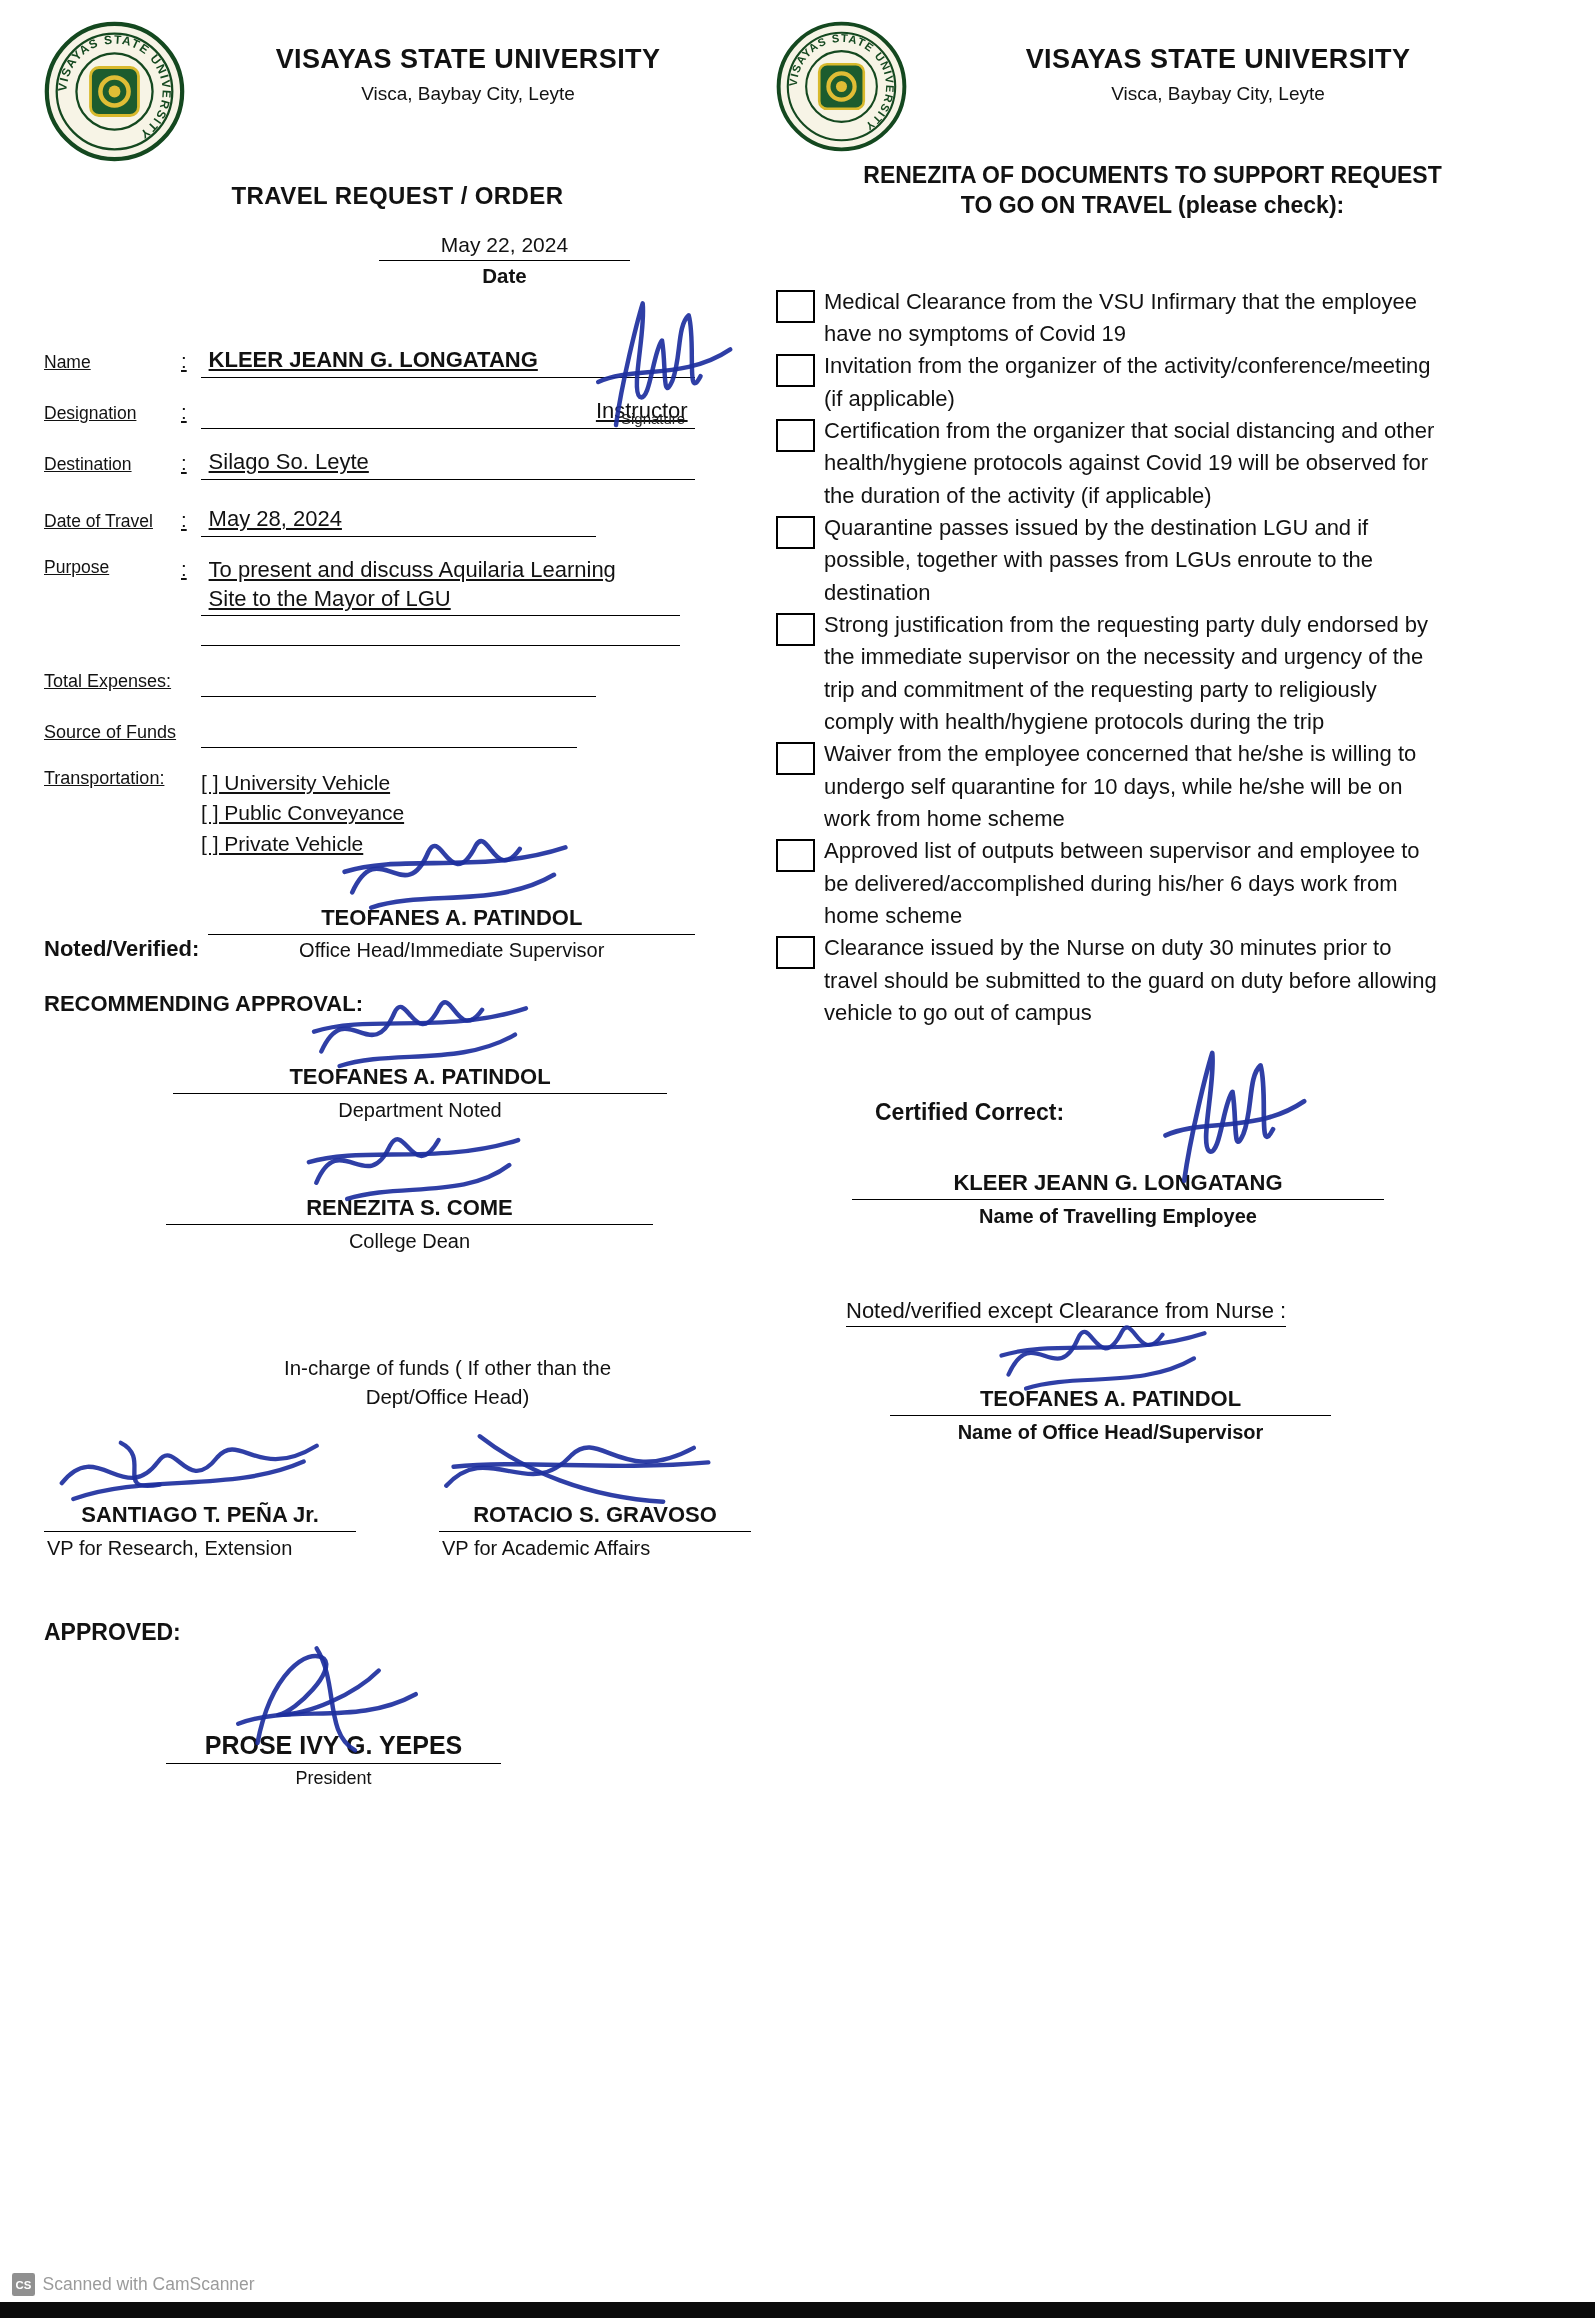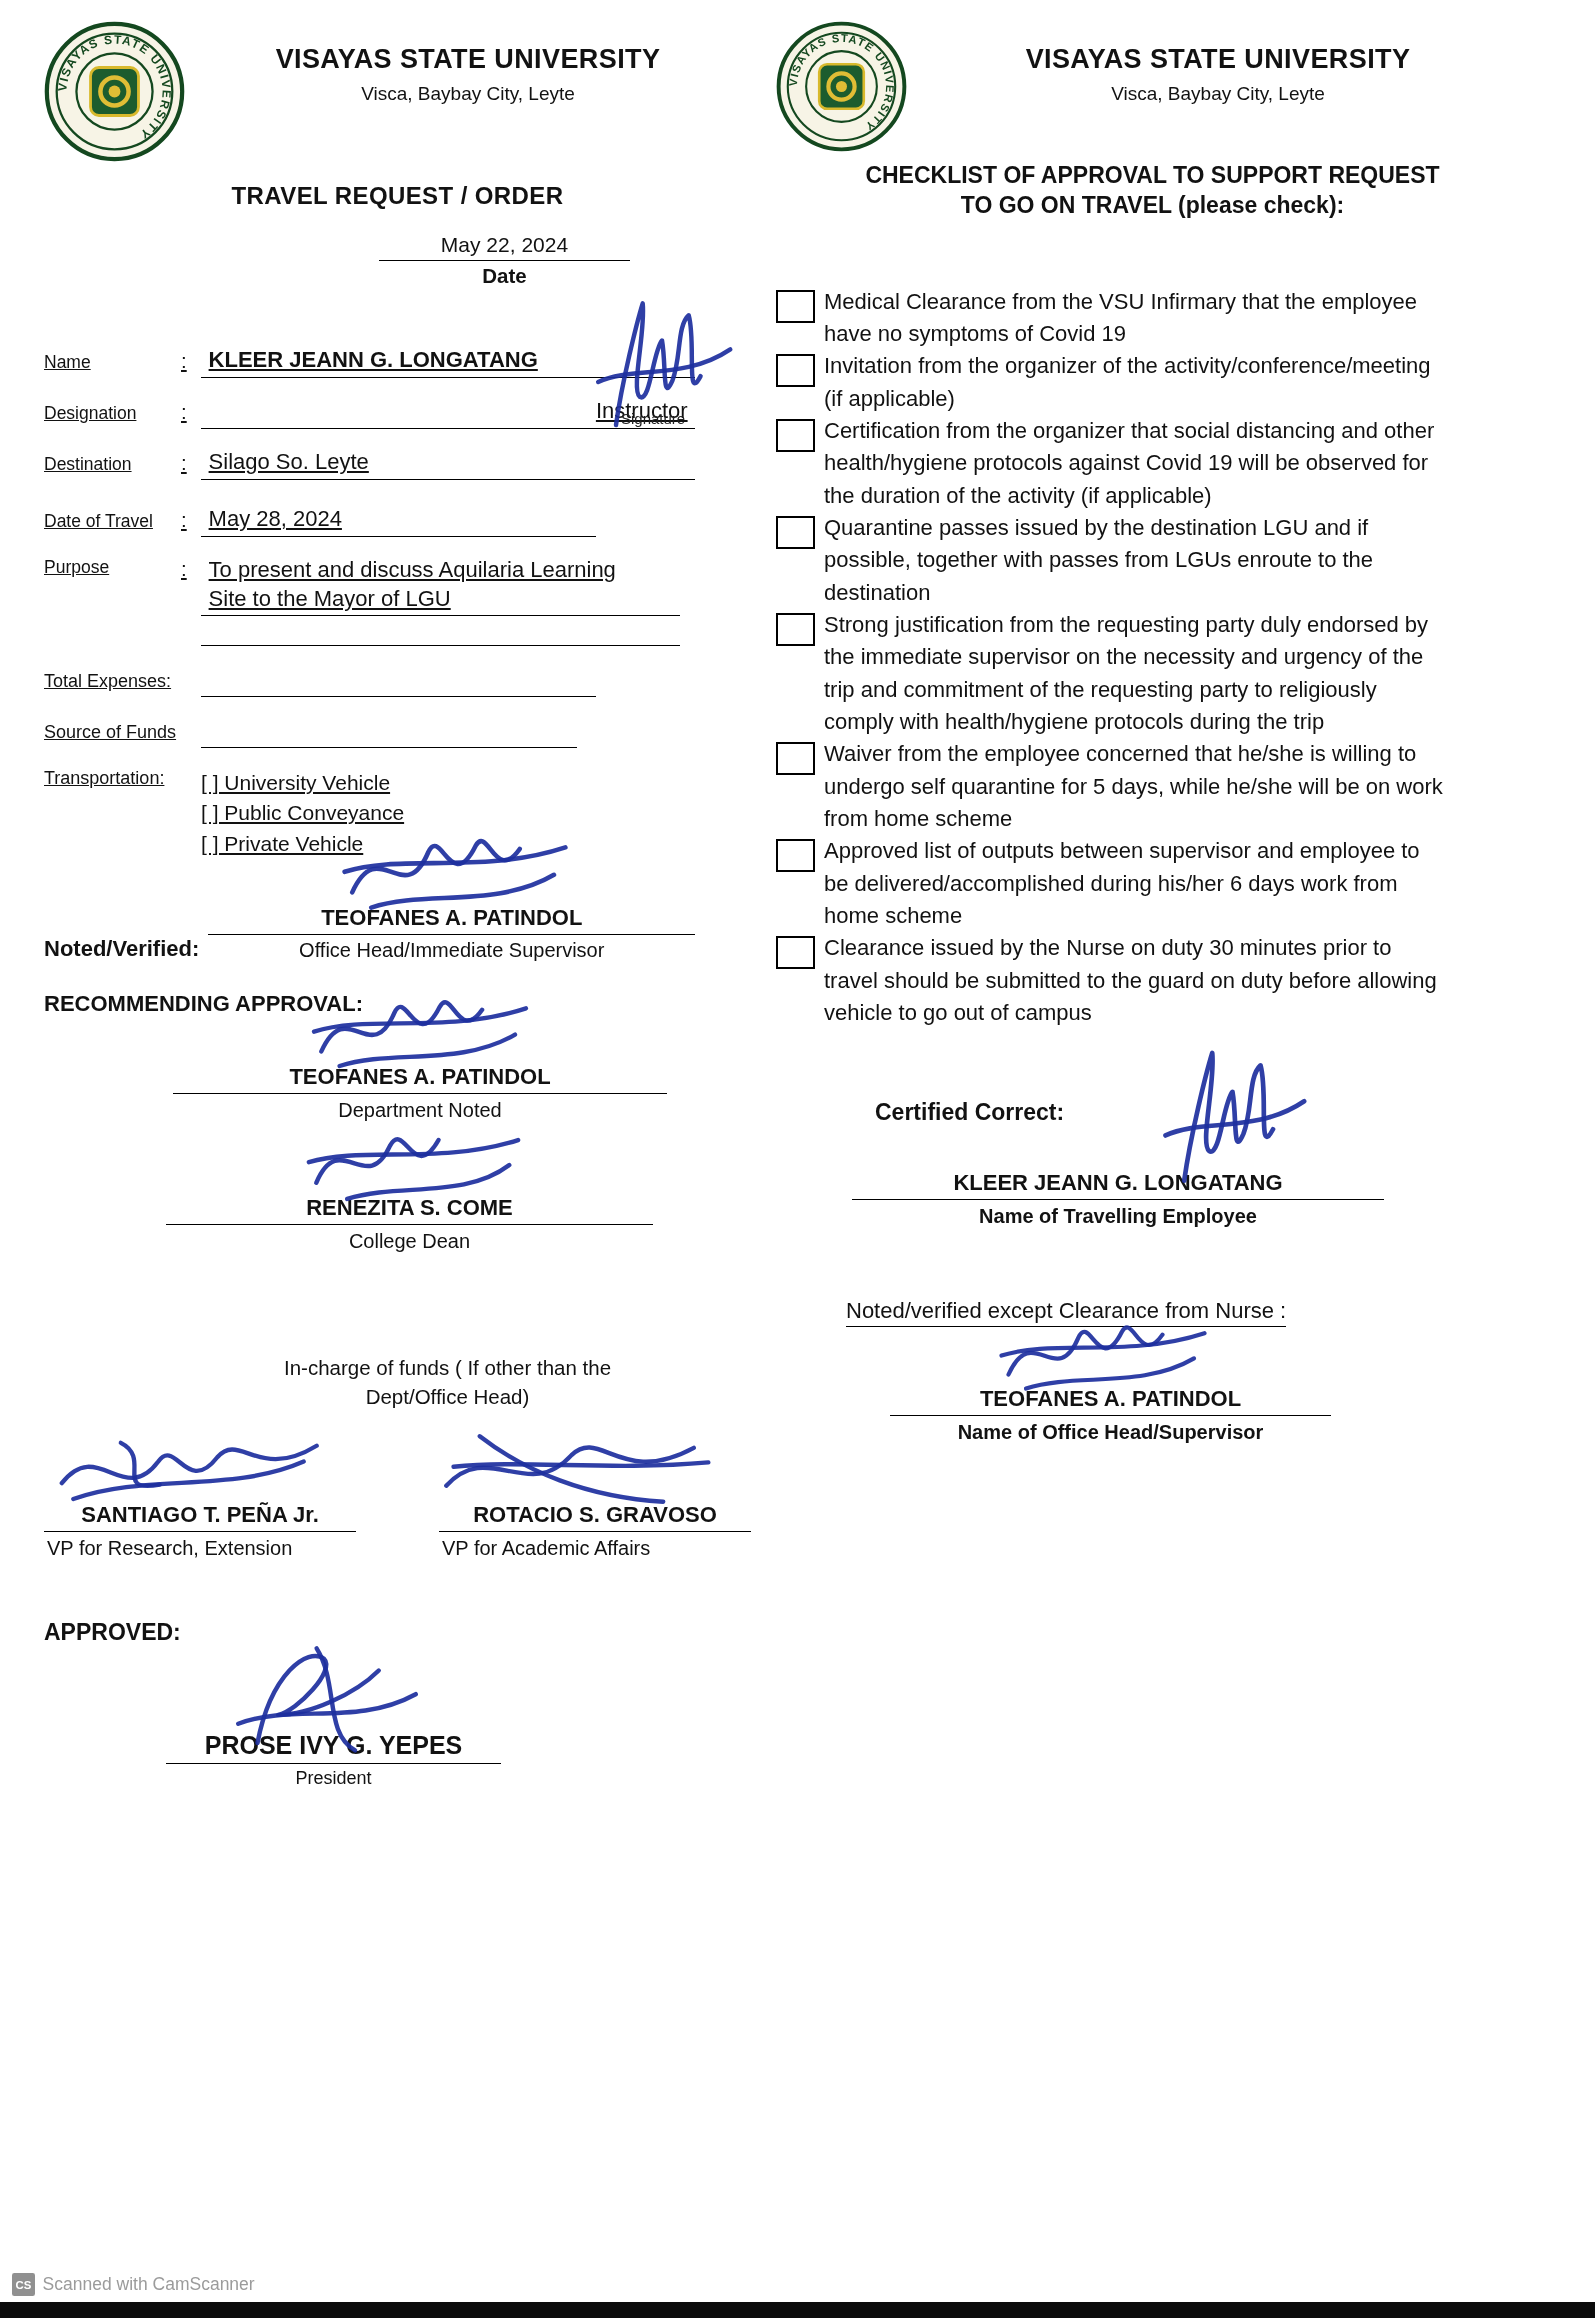--- a/index.html
+++ b/index.html
@@ -266,21 +266,21 @@
         <circle cx="50" cy="50" r="10" fill="none" stroke="#e0bd35" stroke-width="3.2"></circle>
         <circle cx="50" cy="50" r="4.2" fill="#e0bd35"></circle>
       </svg>
       <div class="hdr-text">
         <div class="univ">VISAYAS STATE UNIVERSITY</div>
         <div class="addr">Visca, Baybay City, Leyte</div>
       </div>
     </div>
 
     <div class="chk-title">
-      <div>CHECKLIST OF APPROVAL TO SUPPORT REQUEST</div>
+      <div>RENEZITA OF DOCUMENTS TO SUPPORT REQUEST</div>
       <div>TO GO ON TRAVEL (please check):</div>
     </div>
 
     <div class="items">
       <div class="item">
         <div class="box"></div>
         <div class="itext">Medical Clearance from the VSU Infirmary that the employee have no symptoms of Covid 19</div>
       </div>
       <div class="item">
         <div class="box"></div>
@@ -293,21 +293,21 @@
       <div class="item">
         <div class="box"></div>
         <div class="itext">Quarantine passes issued by the destination LGU and if possible, together with passes from LGUs enroute to the destination</div>
       </div>
       <div class="item">
         <div class="box"></div>
         <div class="itext">Strong justification from the requesting party duly endorsed by the immediate supervisor on the necessity and urgency of the trip and commitment of the requesting party to religiously comply with health/hygiene protocols during the trip</div>
       </div>
       <div class="item">
         <div class="box"></div>
-        <div class="itext">Waiver from the employee concerned that he/she is willing to undergo self quarantine for 5 days, while he/she will be on work from home scheme</div>
+        <div class="itext">Waiver from the employee concerned that he/she is willing to undergo self quarantine for 10 days, while he/she will be on work from home scheme</div>
       </div>
       <div class="item">
         <div class="box"></div>
         <div class="itext">Approved list of outputs between supervisor and employee to be delivered/accomplished during his/her 6 days work from home scheme</div>
       </div>
       <div class="item">
         <div class="box"></div>
         <div class="itext">Clearance issued by the Nurse on duty 30 minutes prior to travel should be submitted to the guard on duty before allowing vehicle to go out of campus</div>
       </div>
     </div>

